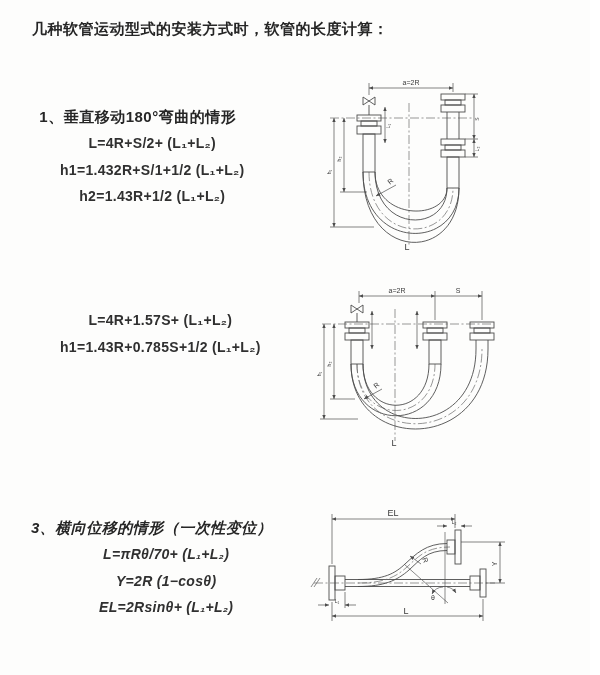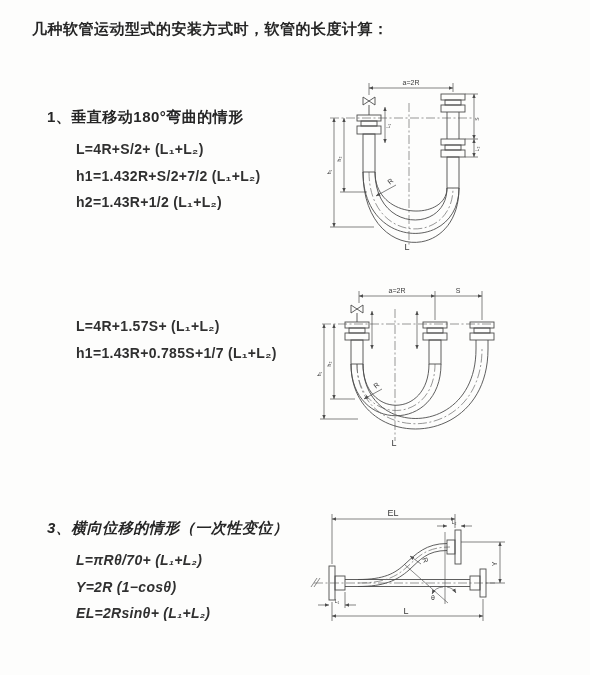--- a/index.html
+++ b/index.html
@@ -1,23 +1,23 @@
 <!DOCTYPE html>
 <html><head>
 <meta charset="utf-8">
 <style>
   html,body{margin:0;padding:0;background:#fff;}
   .page{
     position:relative;width:590px;height:675px;background:#fdfdfc;
     font-family:"Liberation Sans","DejaVu Sans",sans-serif;color:#2e2e2e;overflow:hidden;
   }
   .title{position:absolute;left:32px;top:20px;font-size:15px;font-weight:bold;letter-spacing:.5px;color:#262626;}
-  .section{position:absolute;left:47px;}
+  .section{position:absolute;left:31px;text-align:center;}
   .sec-heading{font-size:15px;font-weight:bold;letter-spacing:.5px;color:#262626;white-space:nowrap;}
-  .formulas{margin-top:9px;padding-left:29px;}
+  .formulas{margin-top:3px;padding-left:29px;}
   .formula-line{font-size:14px;font-weight:bold;letter-spacing:.3px;line-height:26.5px;color:#303030;white-space:nowrap;}
   #section-1{top:108px;}
   #section-2{top:304px;}
   #section-3{top:519px;font-style:italic;}
   .diagram{position:absolute;}
   #diagram-1{left:312px;top:75px;}
   #diagram-2{left:310px;top:281px;}
   #diagram-3{left:300px;top:504px;text-align:center;}
   svg{display:block;}
   svg .ln{stroke:#4d4d4d;stroke-width:.9;fill:none;}
@@ -33,29 +33,29 @@
 <body>
 
 <div class="page">
 
   <div class="title">几种软管运动型式的安装方式时，软管的长度计算：</div>
 
   <div class="section" id="section-1">
     <div class="sec-heading">1、垂直移动180°弯曲的情形</div>
     <div class="formulas">
       <div class="formula-line">L=4R+S/2+ (L₁+L₂)</div>
-      <div class="formula-line">h1=1.432R+S/2+7/2 (L₁+L₂)</div>
+      <div class="formula-line">h1=1.432R+S/1+1/2 (L₁+L₂)</div>
       <div class="formula-line">h2=1.43R+1/2 (L₁+L₂)</div>
     </div>
   </div>
 
   <div class="section" id="section-2">
     <div class="formulas">
       <div class="formula-line">L=4R+1.57S+ (L₁+L₂)</div>
-      <div class="formula-line">h1=1.43R+0.785S+1/7 (L₁+L₂)</div>
+      <div class="formula-line">h1=1.43R+0.785S+1/2 (L₁+L₂)</div>
     </div>
   </div>
 
   <div class="section" id="section-3">
     <div class="sec-heading">3、横向位移的情形（一次性变位）</div>
     <div class="formulas">
       <div class="formula-line">L=πRθ/70+ (L₁+L₂)</div>
       <div class="formula-line">Y=2R (1−cosθ)</div>
       <div class="formula-line">EL=2Rsinθ+ (L₁+L₂)</div>
     </div>

